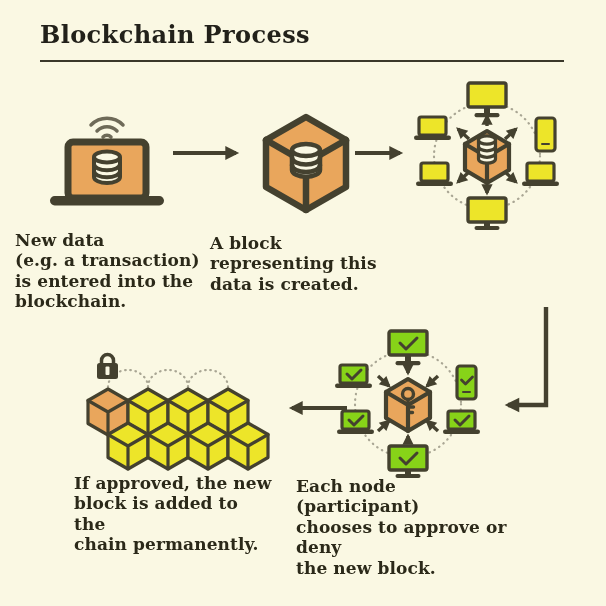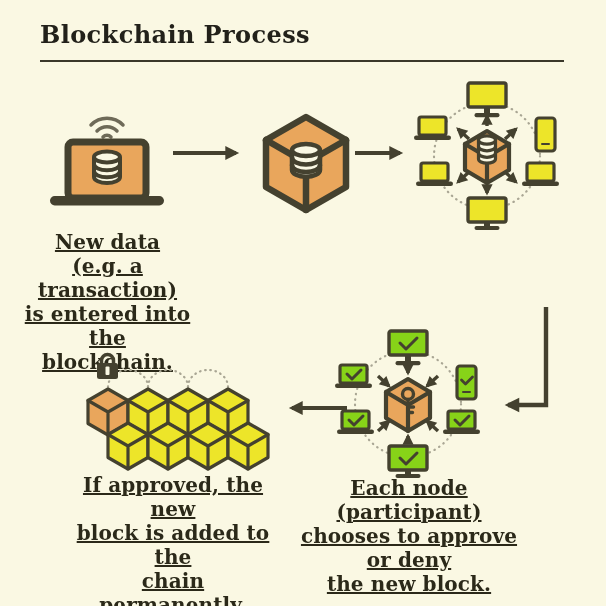--- a/index.html
+++ b/index.html
@@ -13,22 +13,22 @@
     --wifi:#6E6A58;
   }
   html,body{margin:0;padding:0;}
   body{background:var(--bg);}
   .stage{position:relative;width:606px;height:606px;background:var(--bg);overflow:hidden;
          font-family:"DejaVu Serif",serif;}
   .title{position:absolute;left:40px;top:20px;font-size:24px;font-weight:700;color:#22211A;
          letter-spacing:.4px;}
   .rule{position:absolute;left:40px;top:60px;width:524px;height:2px;background:#3A382A;}
   .icon{position:absolute;}
-  .caption{position:absolute;text-align:center;font-weight:700;font-size:20px;line-height:1.2;
-           color:var(--txt);white-space:pre-line;letter-spacing:.1px;text-decoration:underline;}
+  .caption{position:absolute;font-weight:700;font-size:17px;line-height:1.2;
+           color:var(--txt);white-space:pre-line;letter-spacing:.1px;}
   
   .f-ink{fill:var(--ink);stroke:none;}
   .f-or{fill:var(--orange);stroke:var(--ink);stroke-linejoin:round;}
   .f-ye{fill:var(--yellow);stroke:var(--ink);stroke-linejoin:round;}
   .f-gr{fill:var(--green);stroke:var(--ink);stroke-linejoin:round;}
   .f-cr{fill:var(--bg);stroke:var(--ink);stroke-linejoin:round;}
   .st{fill:none;stroke:var(--ink);stroke-linecap:round;stroke-linejoin:round;}
   .st-sq{fill:none;stroke:var(--ink);stroke-linecap:butt;stroke-linejoin:miter;}
   .dotted{fill:none;stroke:var(--dot);stroke-linecap:round;}
   .wifi{fill:none;stroke:var(--wifi);stroke-linecap:round;}
@@ -130,20 +130,23 @@
     <g>
       <rect class="f-ye" stroke-width="3.2" x="115" y="83" width="27" height="18" rx="2"></rect>
       <rect class="f-ink" x="110" y="101.5" width="37" height="4.4" rx="2.2"></rect>
     </g>
   </svg>
 
   <div class="caption" style="left:15px;top:230px;width:185px">New data
 (e.g. a transaction)
 is entered into the
 blockchain.</div>
+  <div class="caption" style="left:210px;top:233px;width:185px">A block
+representing this
+data is created.</div>
 
   <svg class="icon" style="left:488px;top:304px" width="64" height="112" viewBox="0 0 64 112">
     <path class="st-sq" stroke-width="4.4" d="M58 3 V101 H20" marker-end="url(#ah)"></path>
   </svg>
 
   <svg class="icon" style="left:333px;top:328px" width="150" height="150" viewBox="0 0 150 150">
     <circle class="dotted" stroke-width="2.2" stroke-dasharray="0.5 5" cx="75" cy="76" r="53"></circle>
 
     <g>
       <path class="st-sq" stroke-width="3.4" d="M75 34 V45" marker-end="url(#ah)"></path>

